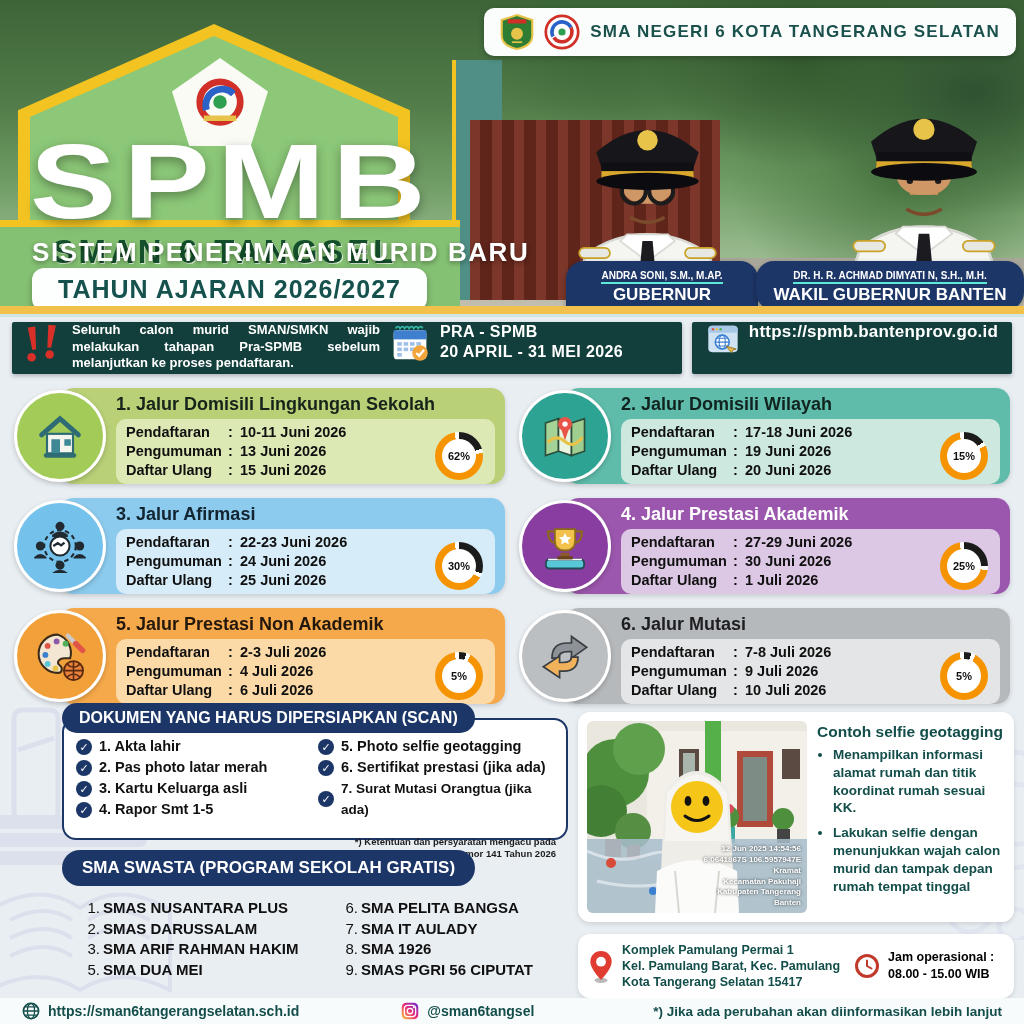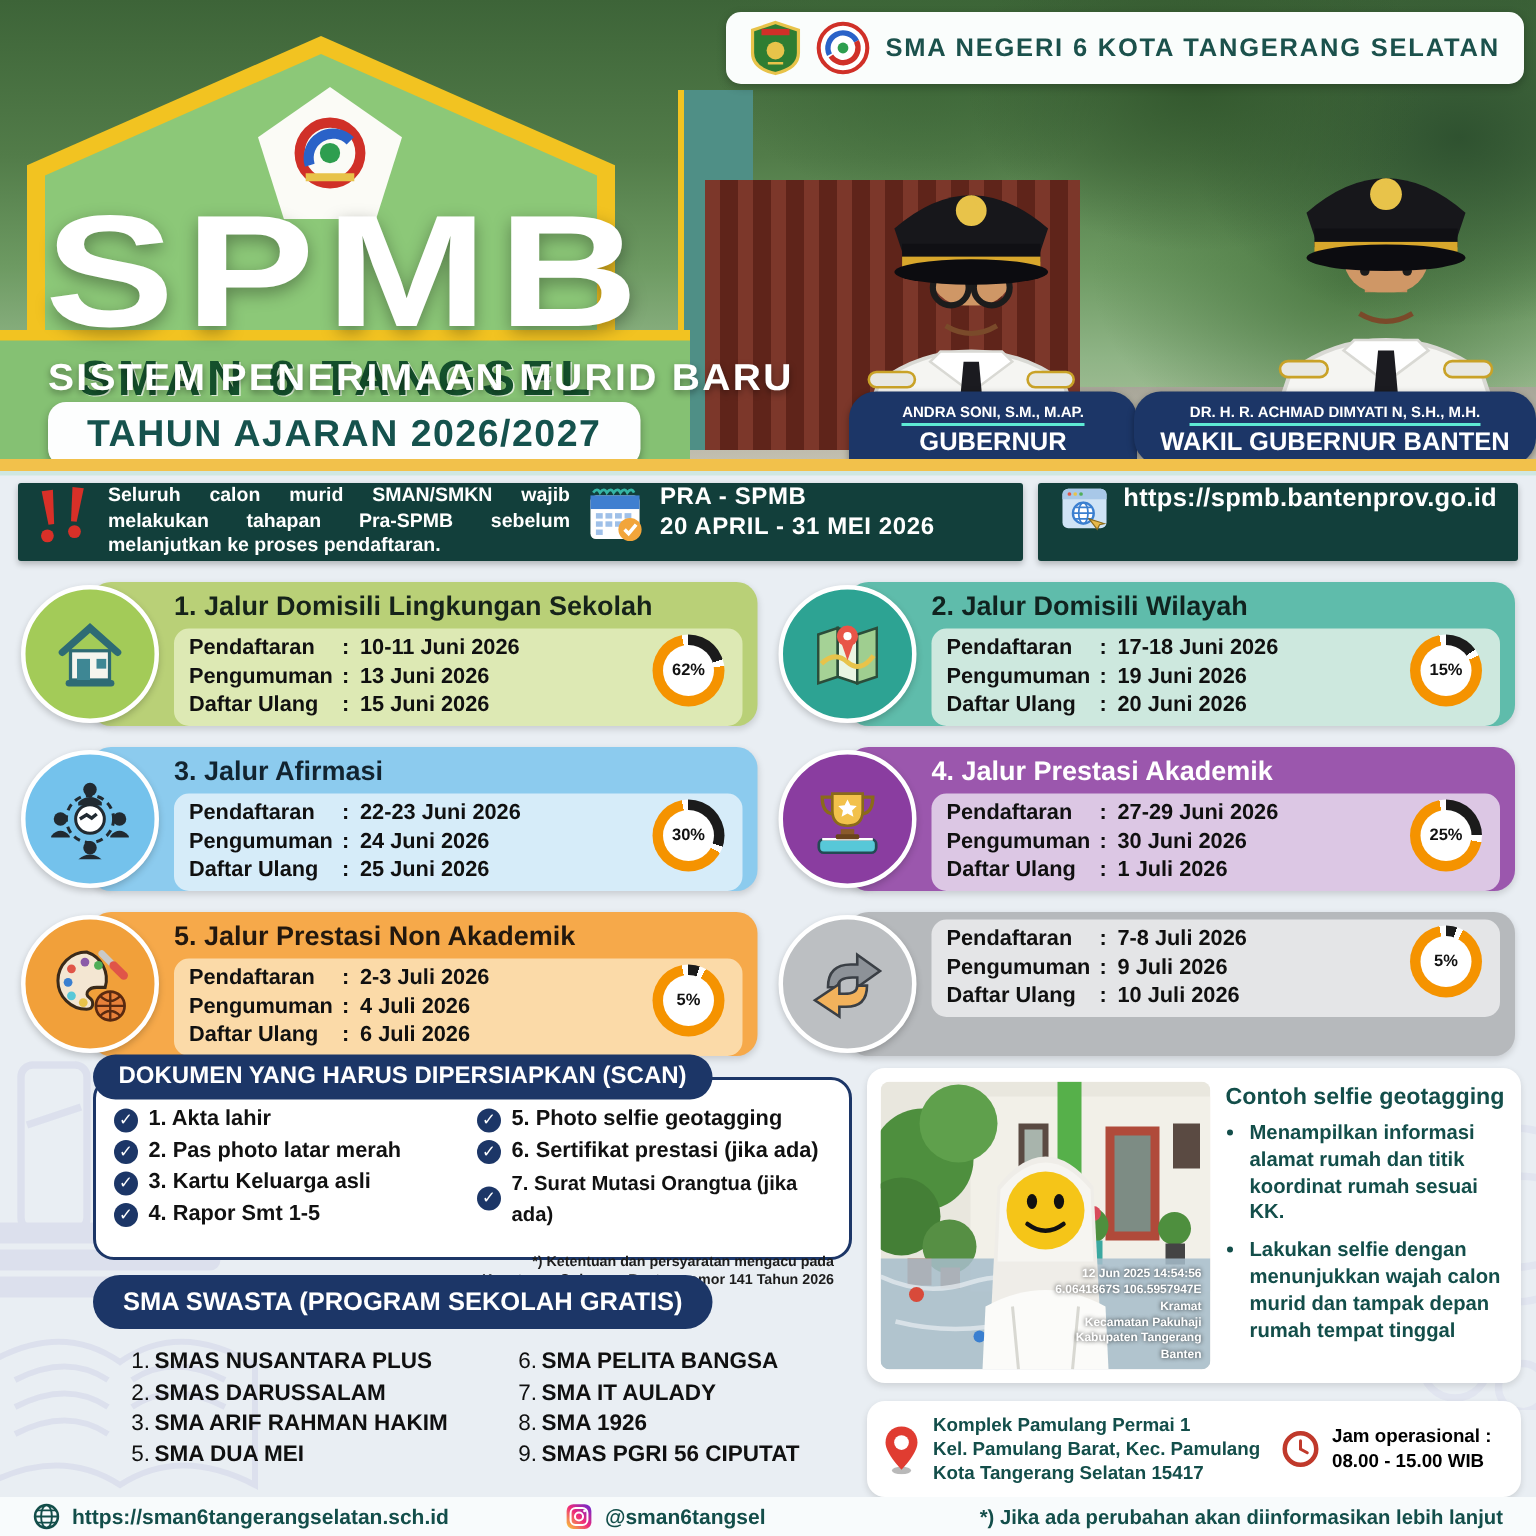--- a/index.html
+++ b/index.html
@@ -67,21 +67,21 @@
   .jalur-grid{position:absolute;left:14px;top:388px;width:996px;display:grid;
     grid-template-columns:1fr 1fr;column-gap:14px;row-gap:14px;z-index:1}
   .jalur-wrap{position:relative;height:96px;padding-left:46px}
   .jalur-circle{position:absolute;left:0;top:2px;width:92px;height:92px;border-radius:50%;
     background:var(--circle,#ccc);border:3px solid #fff;box-sizing:border-box;display:flex;
     align-items:center;justify-content:center;z-index:2;box-shadow:0 2px 5px rgba(0,0,0,.2)}
   .jalur-card{position:relative;height:96px;border-radius:14px;background:var(--card,#ddd);
     padding:5px 10px 0 56px;box-sizing:border-box;box-shadow:0 2px 5px rgba(0,0,0,.15)}
   .jalur-title{font-size:18px;font-weight:800;color:var(--title,#14242a);margin:1px 0 4px;white-space:nowrap}
   .jalur-panel{background:var(--panel,#eee);border-radius:10px;padding:4px 8px 4px 10px;
-    display:flex;align-items:flex-start}
+    display:flex;align-items:flex-end}
   .jalur-rows{flex:1}
   .jrow{display:flex;font-size:14.5px;font-weight:800;color:#101010;line-height:19px}
   .jlbl{width:102px}.jcolon{width:12px}
   .donut{width:48px;height:48px;border-radius:50%;position:relative;flex:none;margin-right:4px}
   .donut::after{content:"";position:absolute;inset:7px;background:#fff;border-radius:50%}
   .donut b{position:absolute;inset:0;display:flex;align-items:center;justify-content:center;
     font-size:11px;font-weight:800;z-index:1;color:#111}
 
   
   .docs{position:absolute;left:62px;top:718px;width:506px;height:122px;background:#fff;
@@ -124,21 +124,21 @@
   .contact{position:absolute;left:578px;top:934px;width:436px;height:64px;background:#fff;
     border-radius:12px;box-sizing:border-box;display:flex;align-items:center;gap:8px;
     padding:0 10px;z-index:1;box-shadow:0 2px 5px rgba(0,0,0,.12)}
   .addr{font-size:12.5px;font-weight:800;color:#134e4a;line-height:1.3;width:224px}
   .hours{font-size:12.5px;font-weight:800;color:#000000;line-height:1.35}
 
   
   .footer{position:absolute;left:0;bottom:0;width:1024px;height:26px;background:#f8fbfc;
     display:flex;align-items:center;gap:8px;padding:0 22px;box-sizing:border-box;z-index:1}
   .furl,.fig{font-size:14px;font-weight:800;color:#134e4a}
-  .furl{margin-right:70px}
+  .furl{margin-right:94px}
   .fnote{margin-left:auto;font-size:13.5px;font-weight:800;color:#134e4a}
 </style>
 </head>
 <body>
 
 <svg class="doodle" style="left:-14px;top:690px" width="190" height="200" viewBox="0 0 190 200" fill="none" stroke="#d6daea" stroke-width="5">
   <rect x="28" y="20" width="44" height="110" rx="8"></rect>
     <path d="M32 60 L68 48"></path>
   <path d="M6 132 H150 M10 150 H154 M6 168 H150" stroke-width="14" stroke-linecap="round"></path>
 </svg>
@@ -503,20 +503,21 @@
   </div>
 
   <div class="jalur-wrap" style="--card: #b6b9bc; --panel: #e4e5e7; --circle: #bcbfc2; --title: #1c1e20;">
     <div class="jalur-circle">
       <svg width="52" height="52" viewBox="0 0 48 48">
         <path d="M12 26 Q12 12 26 12 H30 V6 L44 16 L30 26 V20 H27 Q18 20 18 26 Z" fill="#8d9298" stroke="#3a3f45" stroke-width="1.6"></path>
         <path d="M36 25 Q36 38 23 38 H19 V44 L4 34 L19 24 V30 H22 Q30 30 30 25 Z" fill="#f2b25c" stroke="#3a3f45" stroke-width="1.6"></path>
       </svg>
     </div>
     <div class="jalur-card">
+      <div class="jalur-title">6. Jalur Mutasi</div>
       <div class="jalur-panel">
         <div class="jalur-rows">
           <div class="jrow">
               <span class="jlbl">Pendaftaran</span>
               <span class="jcolon">:</span>
               <span class="jval">7-8 Juli 2026</span>
             </div>
           <div class="jrow">
               <span class="jlbl">Pengumuman</span>
               <span class="jcolon">:</span>

